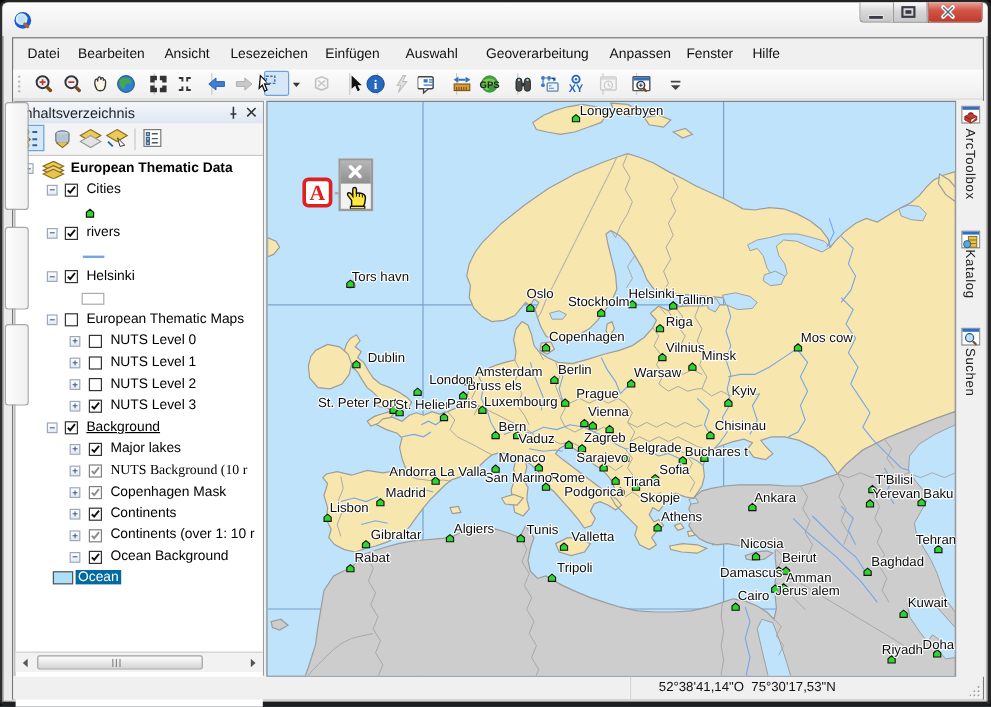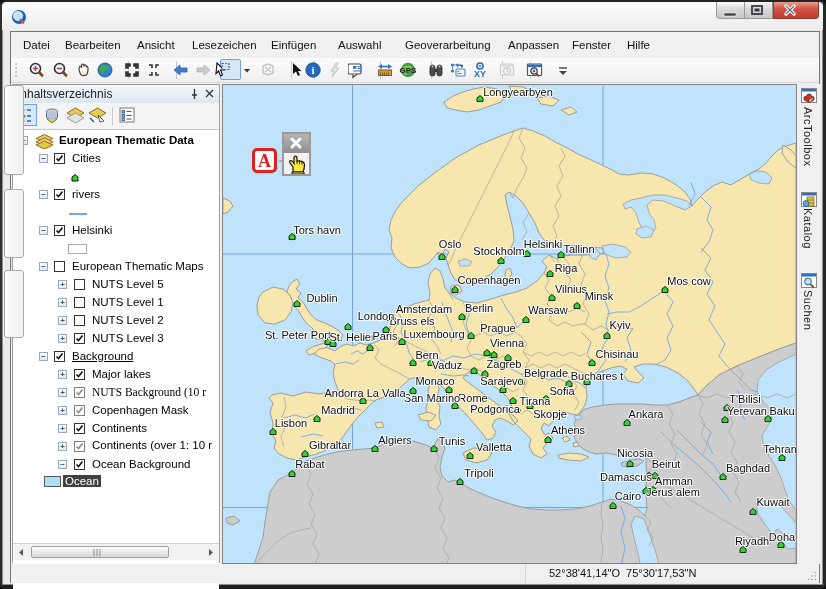--- a/index.html
+++ b/index.html
@@ -275,21 +275,21 @@
             <path d="M1.5,4.5 L3.5,6.5 L7.5,1.5" stroke="#111" stroke-width="1.6" fill="none"></path>
           </svg>
         </div>
 <div class="trow" style="left:59px;top:94px;">Helsinki</div>
 <div class="abs" style="left:55px;top:114px;width:19px;height:10px;border:1px solid #aaa;background:#fff"></div>
 <div class="eb" style="left:26px;top:132px">−</div>
 <div class="cb" style="left:41px;top:131px;border-color:#333"></div>
 <div class="trow" style="left:59px;top:130px;">European Thematic Maps</div>
 <div class="eb" style="left:45px;top:150px">+</div>
 <div class="cb" style="left:61px;top:149px;border-color:#333"></div>
-<div class="trow" style="left:79px;top:148px;">NUTS Level 5</div>
+<div class="trow" style="left:79px;top:148px;">NUTS Level 0</div>
 <div class="eb" style="left:45px;top:168px">+</div>
 <div class="cb" style="left:61px;top:167px;border-color:#333"></div>
 <div class="trow" style="left:79px;top:166px;">NUTS Level 1</div>
 <div class="eb" style="left:45px;top:185.5px">+</div>
 <div class="cb" style="left:61px;top:184.5px;border-color:#333"></div>
 <div class="trow" style="left:79px;top:183.5px;">NUTS Level 2</div>
 <div class="eb" style="left:45px;top:203.5px">+</div>
 <div class="cb" style="left:61px;top:202.5px;border-color:#333">
           <svg width="9" height="9" style="position:absolute;left:0;top:0">
             <path d="M1.5,4.5 L3.5,6.5 L7.5,1.5" stroke="#111" stroke-width="1.6" fill="none"></path>
@@ -339,21 +339,21 @@
         </div>
 <div class="trow" style="left:79px;top:309px;">Continents (over 1: 10 r</div>
 <div class="eb" style="left:45px;top:329.5px">−</div>
 <div class="cb" style="left:61px;top:328.5px;border-color:#333">
           <svg width="9" height="9" style="position:absolute;left:0;top:0">
             <path d="M1.5,4.5 L3.5,6.5 L7.5,1.5" stroke="#111" stroke-width="1.6" fill="none"></path>
           </svg>
         </div>
 <div class="trow" style="left:79px;top:327.5px;">Ocean Background</div>
 <div class="abs" style="left:31px;top:346px;width:17px;height:11px;background:#ade0f7;border:1px solid #555"></div>
-<div class="trow" style="left:50px;top:345px;background:#404040;color:#fff;padding:0 2px">Ocean</div>
+<div class="trow" style="left:50px;top:345px;background:#0369a1;color:#fff;padding:0 2px">Ocean</div>
 </div>
 <div class="abs" id="pscroll">
 <svg class="abs" style="left:3px;top:3px" width="10" height="11">
           <path d="M7,2 L3,5.5 L7,9 Z" fill="#555"></path>
         </svg>
 <svg class="abs" style="left:193px;top:3px" width="10" height="11">
           <path d="M3,2 L7,5.5 L3,9 Z" fill="#555"></path>
         </svg>
 <div class="abs" style="left:18px;top:2px;width:138px;height:12px;background:linear-gradient(#fdfdfd,#d5d5d5);border:1px solid #9f9f9f;border-radius:2px"></div>
 <svg class="abs" style="left:80px;top:5px" width="14" height="7">

